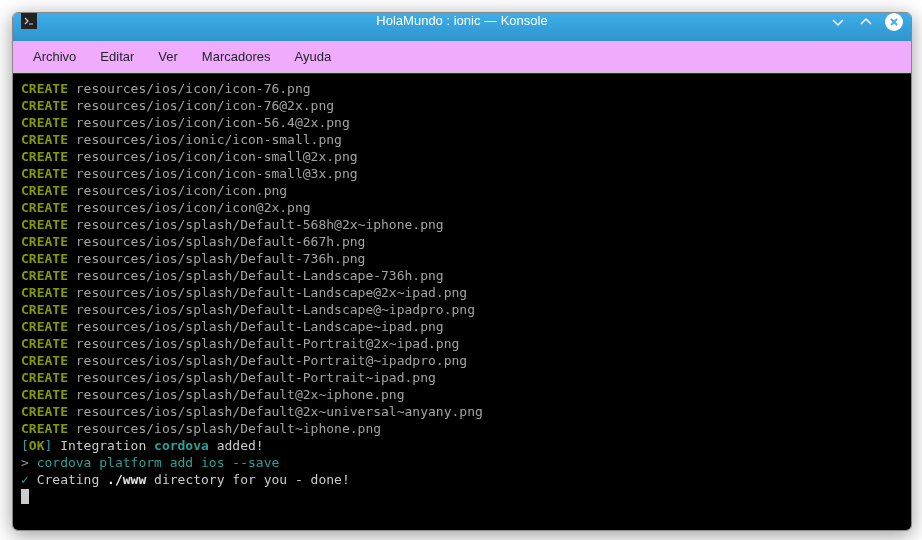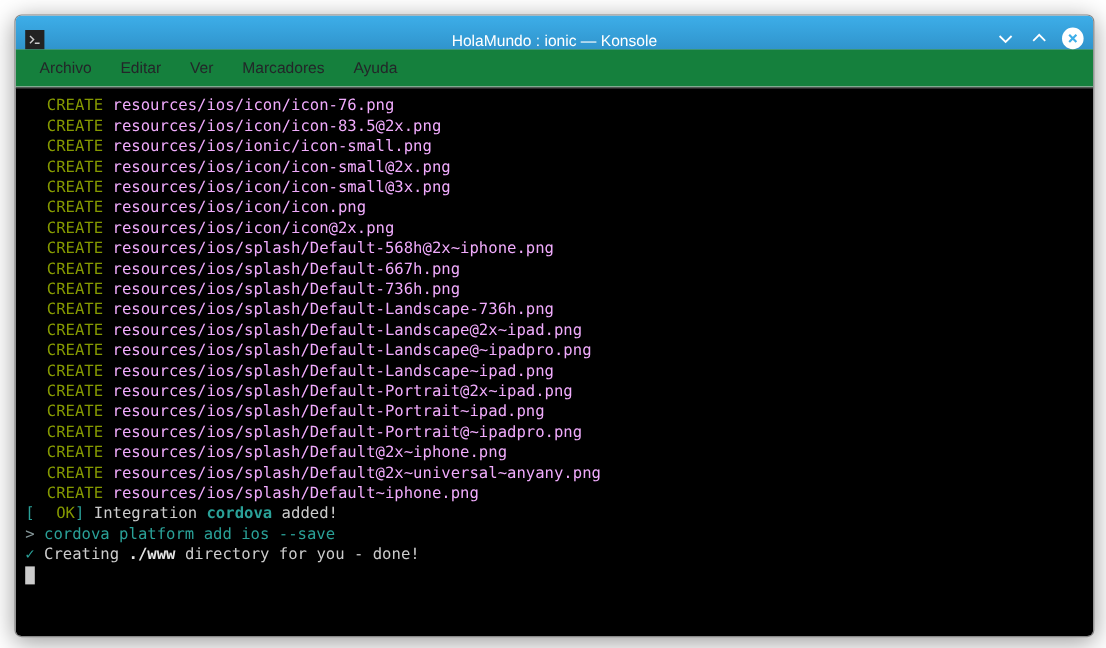--- a/index.html
+++ b/index.html
@@ -15,21 +15,21 @@
     border-radius: 6px;
     box-shadow: 0 4px 20px rgba(0,0,0,0.4);
     overflow: hidden;
     border: 1px solid #888;
   }
   .titlebar {
     background: linear-gradient(#3daee9, #3094cc);
     color: #fff;
     height: 28px;
     display: flex;
-    align-items: flex-end;
+    align-items: flex-start;
     padding: 0 8px;
     font-size: 13px;
     position: relative;
     gap: 40px;
   }
   .titlebar-icon {
     width: 16px;
     height: 16px;
     background: #222;
     margin-right: 8px;
@@ -57,21 +57,21 @@
     align-items: center;
     justify-content: center;
     cursor: pointer;
   }
   .close-btn {
     background: #fff;
     border-radius: 50%;
     color: #3daee9;
   }
   .menubar {
-    background: #15803d;
+    background: #f0abfc;
     border-bottom: 1px solid #c8c8c8;
     display: flex;
     padding: 4px 8px;
     font-size: 13px;
     color: #232629;
   }
   .menubar .menu-item {
     padding: 4px 12px;
     cursor: pointer;
   }
@@ -84,22 +84,22 @@
     padding: 6px 8px 10px 8px;
     height: 440px;
     overflow-y: auto;
     position: relative;
     border-top: 1px solid #333;
   }
   .terminal::-webkit-scrollbar { width: 10px; }
   .terminal::-webkit-scrollbar-track { background: #111; }
   .terminal::-webkit-scrollbar-thumb { background: #3daee9; border-radius: 5px; }
   .line { white-space: pre; }
-  .green { color: #859900; font-weight: normal; margin-left: 18px; }
-  .grey  { color: #f0abfc; }
+  .green { color: #859900; font-weight: bold; }
+  .grey  { color: #a3a3a3; }
   .cyan  { color: #2aa198; }
   .cyanb { color: #2aa198; font-weight: bold; text-align: right; }
   .white { color: #e4e4e4; }
   .dimw  { color: #ccc; }
   .tick  { color: #2aa198; }
   .prompt{ color: #839496; }
   .cursor {
     display: inline-block;
     width: 8px;
     height: 15px;
@@ -141,36 +141,37 @@
   <div class="menubar">
     <span class="menu-item">Archivo</span>
     <span class="menu-item">Editar</span>
     <span class="menu-item">Ver</span>
     <span class="menu-item">Marcadores</span>
     <span class="menu-item">Ayuda</span>
   </div>
 
   <div class="terminal" id="terminal">
       <div class="line"><span class="green">CREATE</span><span class="grey"> resources/ios/icon/icon-76.png</span></div>
-      <div class="line"><span class="green">CREATE</span><span class="grey"> resources/ios/icon/icon-83.5@2x.png</span></div>
+      <div class="line"><span class="green">CREATE</span><span class="grey"> resources/ios/icon/icon-76@2x.png</span></div>
+      <div class="line"><span class="green">CREATE</span><span class="grey"> resources/ios/icon/icon-56.4@2x.png</span></div>
       <div class="line"><span class="green">CREATE</span><span class="grey"> resources/ios/ionic/icon-small.png</span></div>
       <div class="line"><span class="green">CREATE</span><span class="grey"> resources/ios/icon/icon-small@2x.png</span></div>
       <div class="line"><span class="green">CREATE</span><span class="grey"> resources/ios/icon/icon-small@3x.png</span></div>
       <div class="line"><span class="green">CREATE</span><span class="grey"> resources/ios/icon/icon.png</span></div>
       <div class="line"><span class="green">CREATE</span><span class="grey"> resources/ios/icon/icon@2x.png</span></div>
       <div class="line"><span class="green">CREATE</span><span class="grey"> resources/ios/splash/Default-568h@2x~iphone.png</span></div>
       <div class="line"><span class="green">CREATE</span><span class="grey"> resources/ios/splash/Default-667h.png</span></div>
       <div class="line"><span class="green">CREATE</span><span class="grey"> resources/ios/splash/Default-736h.png</span></div>
       <div class="line"><span class="green">CREATE</span><span class="grey"> resources/ios/splash/Default-Landscape-736h.png</span></div>
       <div class="line"><span class="green">CREATE</span><span class="grey"> resources/ios/splash/Default-Landscape@2x~ipad.png</span></div>
       <div class="line"><span class="green">CREATE</span><span class="grey"> resources/ios/splash/Default-Landscape@~ipadpro.png</span></div>
       <div class="line"><span class="green">CREATE</span><span class="grey"> resources/ios/splash/Default-Landscape~ipad.png</span></div>
       <div class="line"><span class="green">CREATE</span><span class="grey"> resources/ios/splash/Default-Portrait@2x~ipad.png</span></div>
+      <div class="line"><span class="green">CREATE</span><span class="grey"> resources/ios/splash/Default-Portrait@~ipadpro.png</span></div>
       <div class="line"><span class="green">CREATE</span><span class="grey"> resources/ios/splash/Default-Portrait~ipad.png</span></div>
-      <div class="line"><span class="green">CREATE</span><span class="grey"> resources/ios/splash/Default-Portrait@~ipadpro.png</span></div>
       <div class="line"><span class="green">CREATE</span><span class="grey"> resources/ios/splash/Default@2x~iphone.png</span></div>
       <div class="line"><span class="green">CREATE</span><span class="grey"> resources/ios/splash/Default@2x~universal~anyany.png</span></div>
       <div class="line"><span class="green">CREATE</span><span class="grey"> resources/ios/splash/Default~iphone.png</span></div>
       <div class="line"><span class="cyan">[</span><span class="green">OK</span><span class="cyan">]</span><span class="dimw"> Integration </span><span class="cyanb">cordova</span><span class="dimw"> added!</span></div>
       <div class="line"><span class="prompt">&gt;</span><span class="cyan"> cordova platform add ios --save</span></div>
       <div class="line"><span class="tick">✓</span><span class="dimw"> Creating </span><span class="white"><b>./www</b></span><span class="dimw"> directory for you - done!</span></div>
       <div class="line"><span class="cursor"></span></div>
     </div>
 </div>
 

